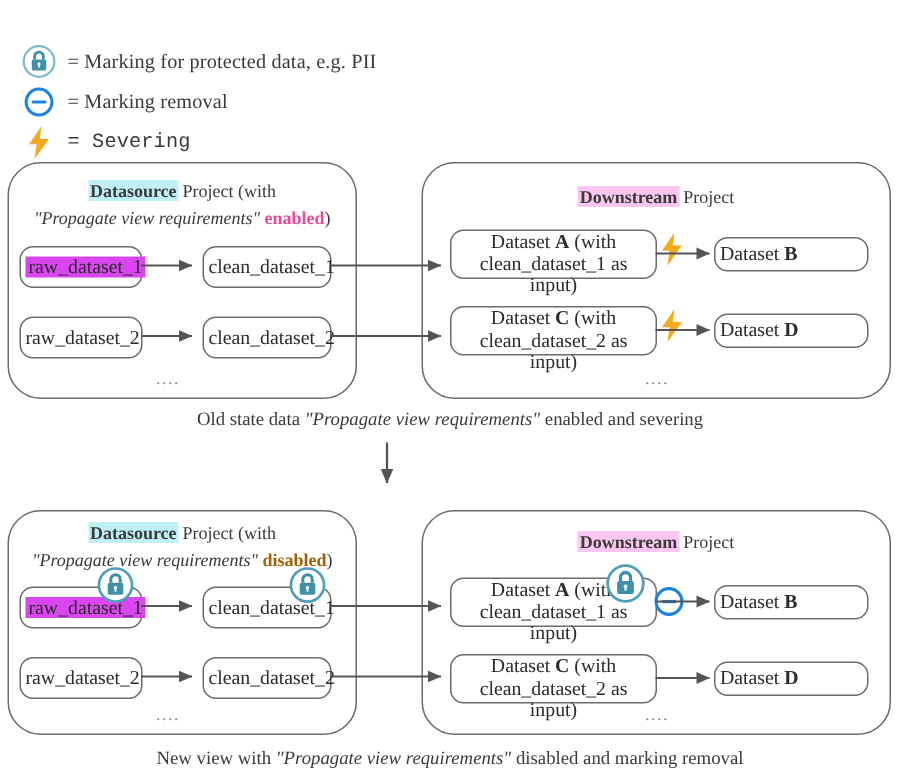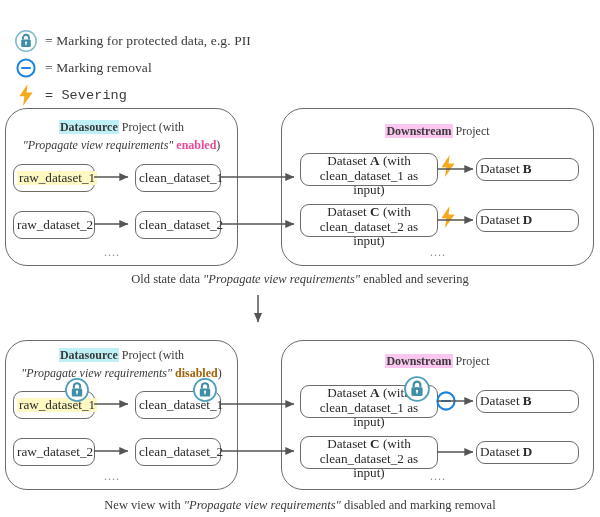--- a/index.html
+++ b/index.html
@@ -51,21 +51,21 @@
     border:1.3px solid #6b6b6b;
     border-radius:9px;
     background:#ffffff;
     box-sizing:border-box;
     display:flex;align-items:center;justify-content:flex-start;
     text-align:center;
     font-size:13.2px;line-height:14.5px;
     color:#2b2b2b;
     padding:0 3px;
   }
-  .ds .hl-yellow{background:#fef9c3;padding:0 2px;}
+  .ds .hl-yellow{background:#d946ef;padding:0 2px;}
   .ds .two{display:block;}
 
   
   .dots{position:absolute;font-size:12px;color:#8a8a8a;letter-spacing:1px;}
 
   
   .caption{position:absolute;left:0;right:0;text-align:center;font-size:12.5px;color:#3a3a3a;}
 
   
   .wires{position:absolute;left:0;top:0;width:600px;height:517px;pointer-events:none;}

